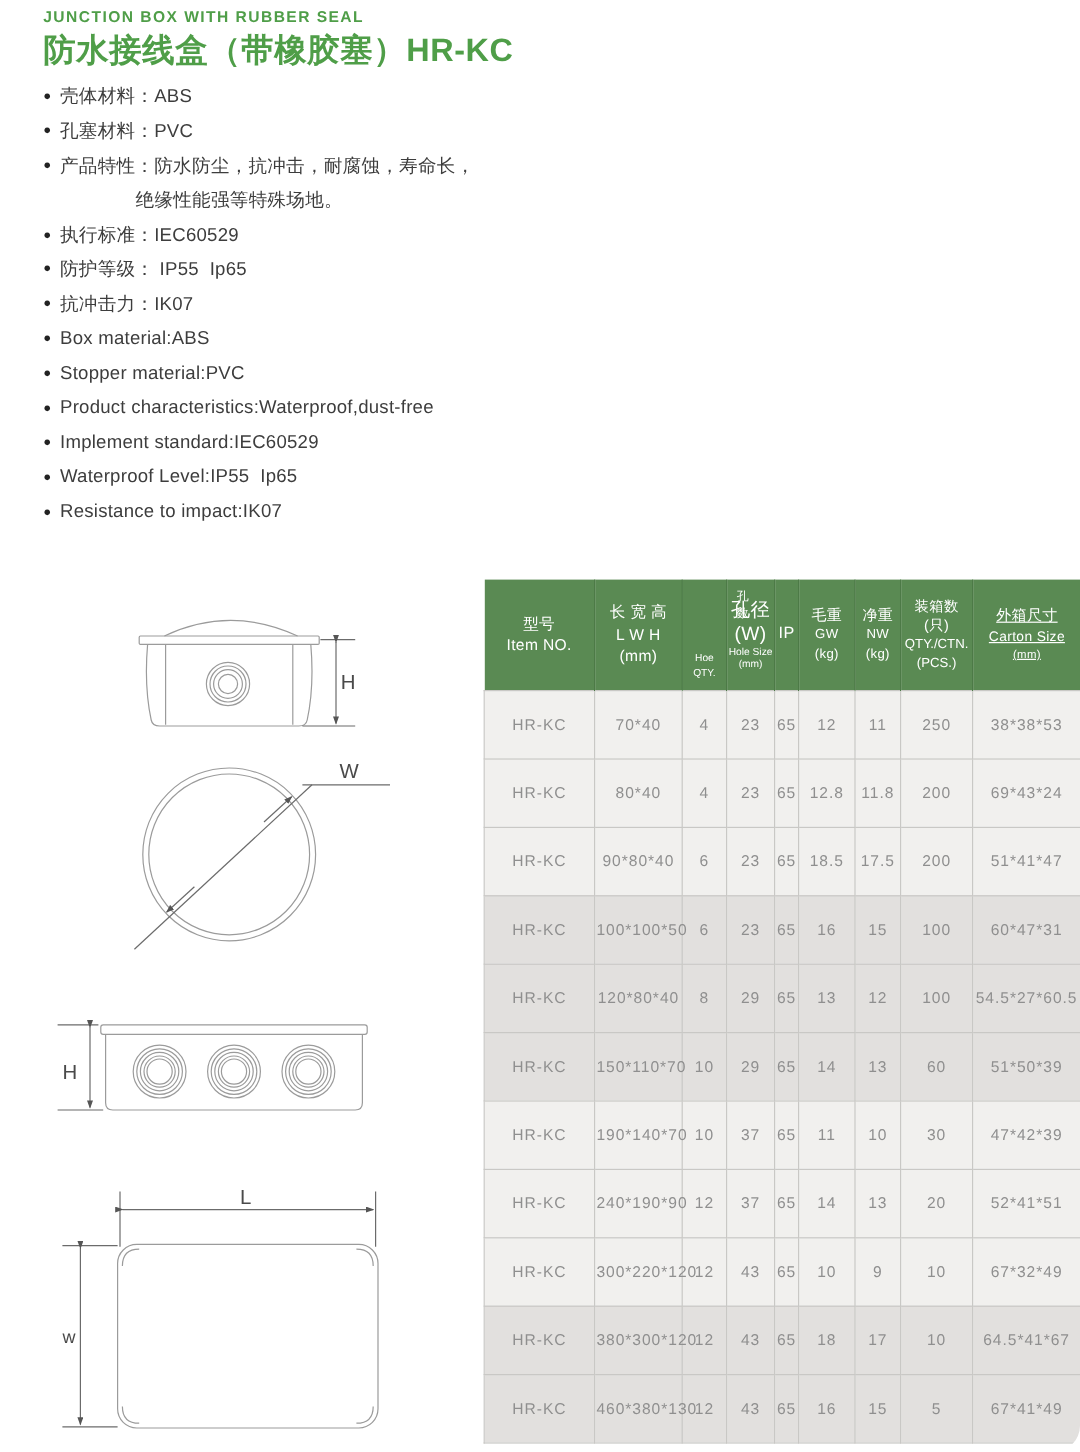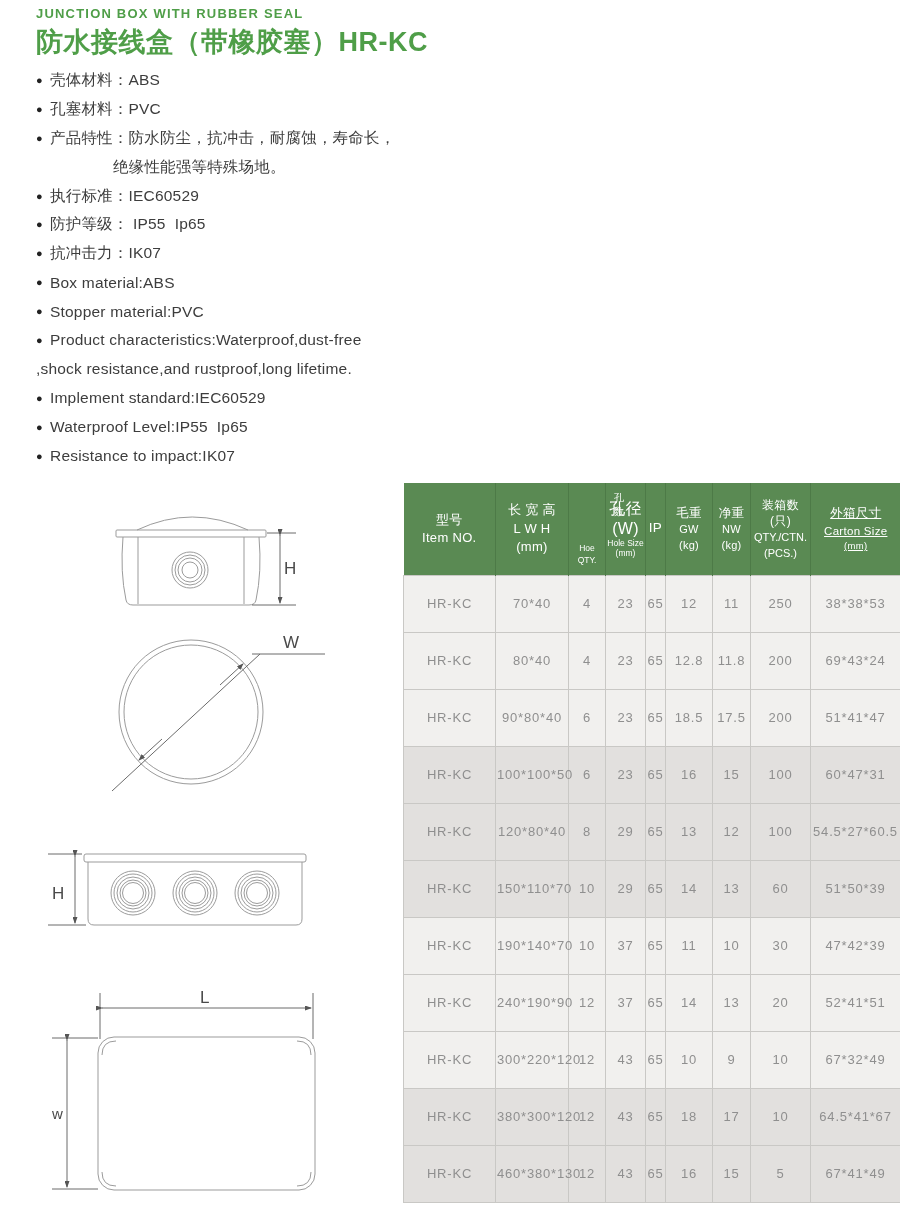--- a/index.html
+++ b/index.html
@@ -2,20 +2,21 @@
 <html><head>
 <meta charset="utf-8">
 <style>
   html,body{margin:0;padding:0;background:#ffffff;}
   .page{
     position:relative;
     width:900px;height:1210px;
     background:#ffffff;
     font-family:"Liberation Sans","DejaVu Sans",sans-serif;
     overflow:hidden;
+    border-radius:22px;
   }
   
   .hdr{position:absolute;left:36px;top:6px;}
   .subtitle{
     color:#4f9e48;font-size:13px;font-weight:bold;letter-spacing:1.2px;
   }
   .title{
     margin:3px 0 0 0;color:#4f9e48;font-size:27px;font-weight:bold;letter-spacing:0.5px;
   }
   
@@ -97,21 +98,20 @@
       <div class="spec-line"><span class="bullet">●</span><span class="spec-text">壳体材料：ABS</span></div>
       <div class="spec-line"><span class="bullet">●</span><span class="spec-text">孔塞材料：PVC</span></div>
       <div class="spec-line"><span class="bullet">●</span><span class="spec-text">产品特性：防水防尘，抗冲击，耐腐蚀，寿命长，</span></div>
       <div class="spec-line indent"><span class="spec-text">绝缘性能强等特殊场地。</span></div>
       <div class="spec-line"><span class="bullet">●</span><span class="spec-text">执行标准：IEC60529</span></div>
       <div class="spec-line"><span class="bullet">●</span><span class="spec-text">防护等级： IP55  Ip65</span></div>
       <div class="spec-line"><span class="bullet">●</span><span class="spec-text">抗冲击力：IK07</span></div>
       <div class="spec-line"><span class="bullet">●</span><span class="spec-text">Box material:ABS</span></div>
       <div class="spec-line"><span class="bullet">●</span><span class="spec-text">Stopper material:PVC</span></div>
       <div class="spec-line"><span class="bullet">●</span><span class="spec-text">Product characteristics:Waterproof,dust-free</span></div>
-      <div class="spec-line"><span class="spec-text">,shock resistance,and rustproof,long lifetime.</span></div>
       <div class="spec-line"><span class="bullet">●</span><span class="spec-text">Implement standard:IEC60529</span></div>
       <div class="spec-line"><span class="bullet">●</span><span class="spec-text">Waterproof Level:IP55  Ip65</span></div>
       <div class="spec-line"><span class="bullet">●</span><span class="spec-text">Resistance to impact:IK07</span></div>
     </div>
 
   <div class="diagram d1">
     <svg viewBox="0 0 200 122">
       <defs>
         <marker id="a1" markerWidth="7" markerHeight="5" refX="6" refY="2.5" orient="auto">
           <path d="M0,0 L7,2.5 L0,5 z" fill="#555"></path>

